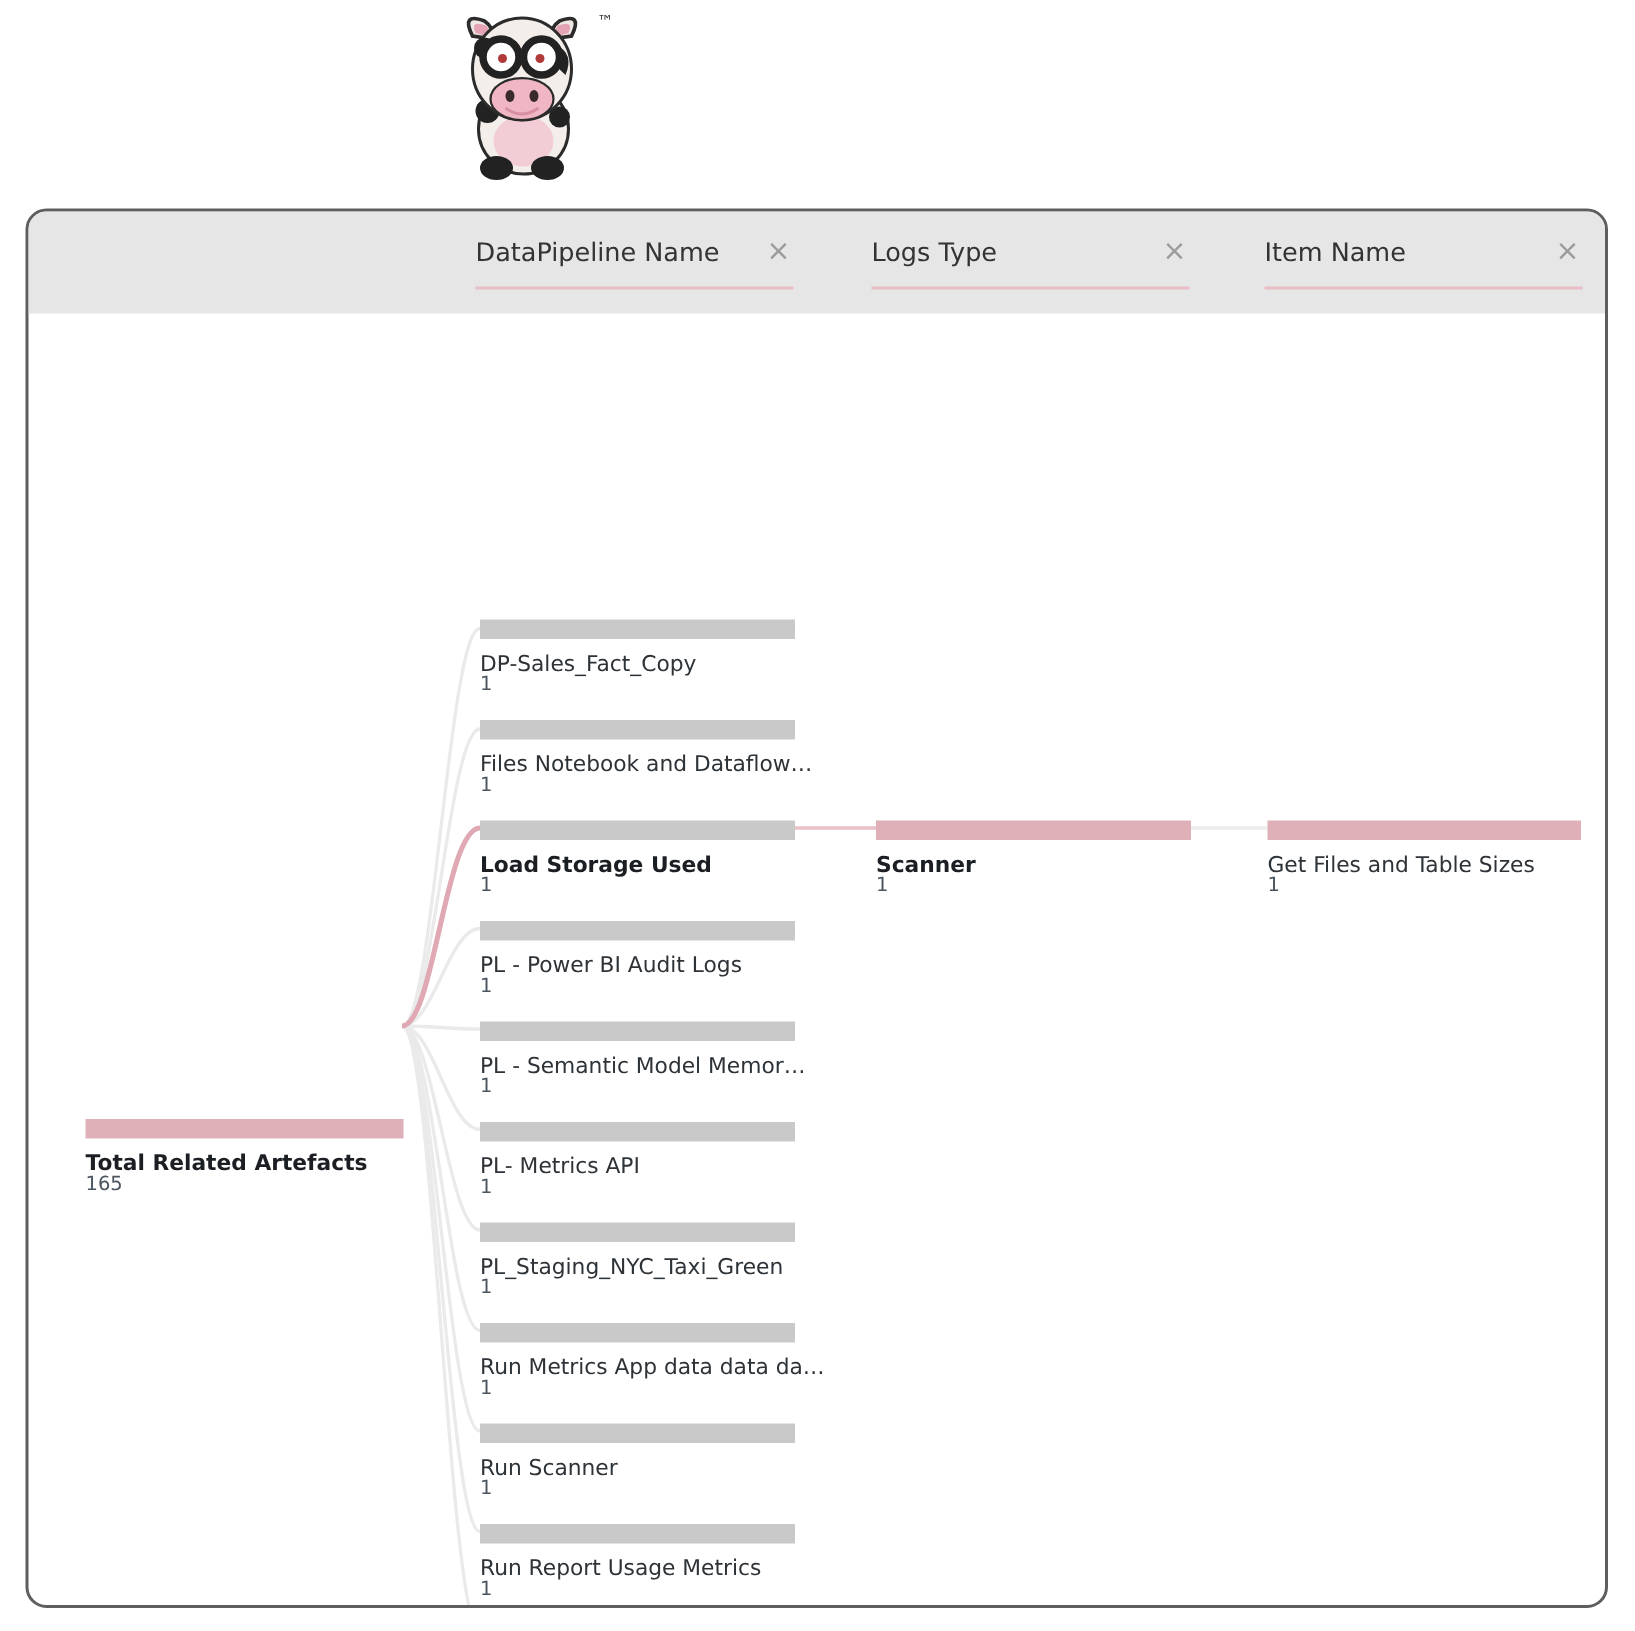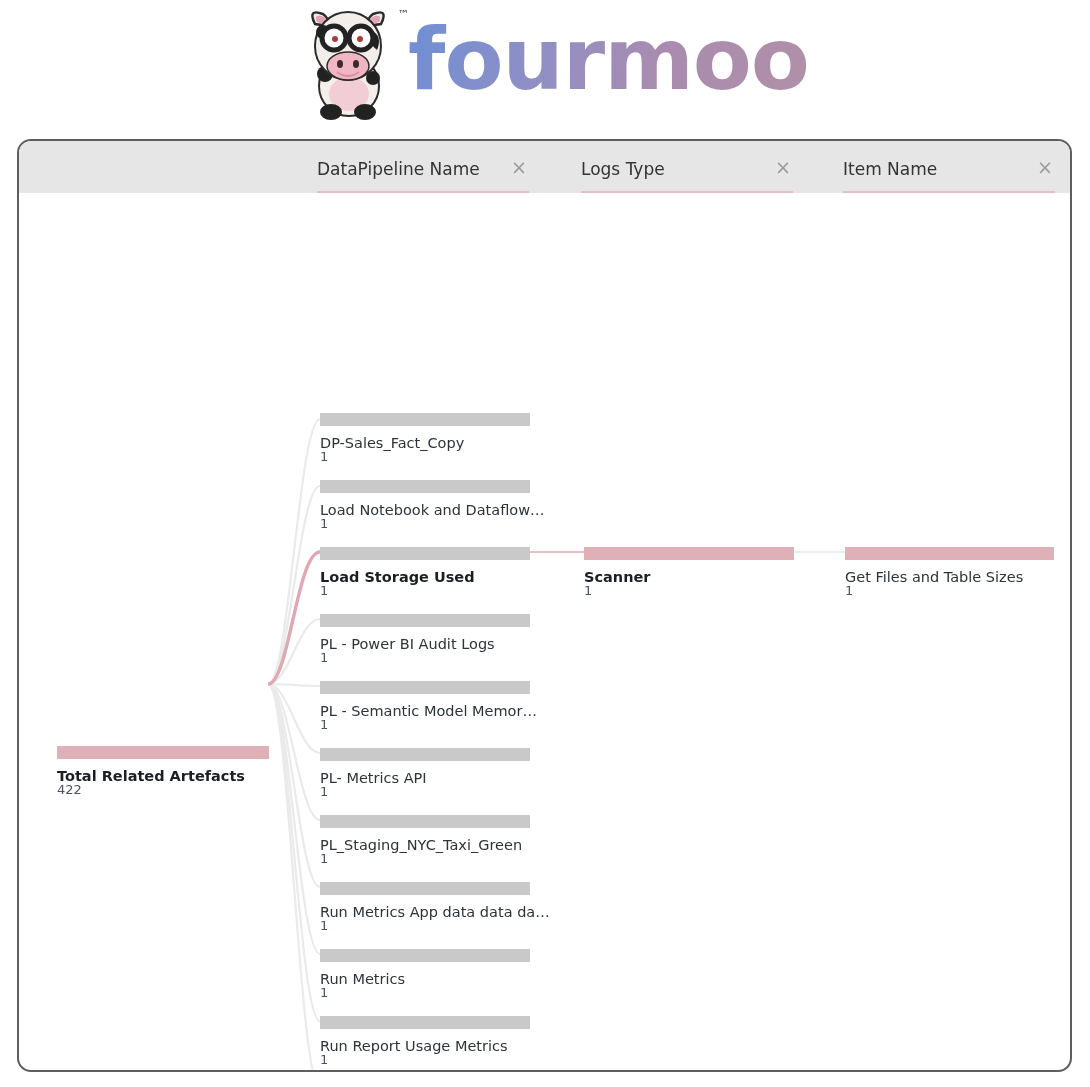--- a/index.html
+++ b/index.html
@@ -31,21 +31,21 @@
     position:absolute;left:95px;top:6px;font-size:11px;color:#3a3a3a;
   }
 
   
   #visual-card{
     position:absolute;left:17px;top:139px;width:1055px;height:933px;
     border:2.5px solid #5e5e5e;border-radius:14px;
     background:#ffffff;box-sizing:border-box;overflow:hidden;
   }
   #filter-bar{
-    position:absolute;left:0;top:0;width:100%;height:52px;
+    position:absolute;left:0;top:0;width:100%;height:68px;
     background:#e6e6e6;
   }
   .filter-field{
     position:absolute;top:18px;height:34px;
   }
   .filter-label{
     position:absolute;left:0;top:0;
     font-size:17px;color:#333333;white-space:nowrap;
     font-family:"DejaVu Sans", sans-serif;
   }
@@ -105,21 +105,20 @@
       <circle cx="58" cy="36" r="12" fill="#ffffff" stroke="#222222" stroke-width="5"></circle>
       <circle cx="32" cy="37" r="3" fill="#b03a3a"></circle>
       <circle cx="57" cy="37" r="3" fill="#b03a3a"></circle>
 
       <ellipse cx="45" cy="64" rx="21" ry="14" fill="#f0b6c4" stroke="#2b2b2b" stroke-width="1.5"></ellipse>
       <ellipse cx="37" cy="62" rx="3" ry="4" fill="#3a2a2a"></ellipse>
       <ellipse cx="53" cy="62" rx="3" ry="4" fill="#3a2a2a"></ellipse>
       <path d="M34 70 Q45 78 56 70" fill="none" stroke="#d98fa3" stroke-width="2"></path>
     </svg>
     <span id="logo-tm">™</span>
-    <div id="logo-wordmark">fourmoo</div>
   </div>
 </div>
 
 <div id="visual-card">
 
   <div id="filter-bar">
 
     <div class="filter-field" style="left:298px;width:212px;">
       <span class="filter-label">DataPipeline Name</span>
       <span class="filter-x" style="left:194px;">×</span>
@@ -158,31 +157,31 @@
       <path d="M249 477 C 270 477, 278 345, 301 345" fill="none" stroke="#dfa8b2" stroke-width="3.4"></path>
 
       <path d="M511 345 L 565 345" fill="none" stroke="#e9c2c8" stroke-width="2.2"></path>
 
       <path d="M774 345 L 826 345" fill="none" stroke="#ededed" stroke-width="2.2"></path>
     </svg>
 
     <div class="node" style="left:38px;top:539px;width:212px;">
       <div class="node-bar" style="width:212px;background:#dfb0b8;"></div>
       <div class="node-label bold">Total Related Artefacts</div>
-      <div class="node-value">422</div>
+      <div class="node-value">165</div>
     </div>
 
     <div class="node" style="left:301px;top:206px;width:210px;">
       <div class="node-bar" style="width:210px;background:#c9c9c9;"></div>
       <div class="node-label">DP-Sales_Fact_Copy</div>
       <div class="node-value">1</div>
     </div>
     <div class="node" style="left:301px;top:273px;width:210px;">
       <div class="node-bar" style="width:210px;background:#c9c9c9;"></div>
-      <div class="node-label">Load Notebook and Dataflow…</div>
+      <div class="node-label">Files Notebook and Dataflow…</div>
       <div class="node-value">1</div>
     </div>
     <div class="node" style="left:301px;top:340px;width:210px;">
       <div class="node-bar" style="width:210px;background:#c9c9c9;"></div>
       <div class="node-label bold">Load Storage Used</div>
       <div class="node-value">1</div>
     </div>
     <div class="node" style="left:301px;top:407px;width:210px;">
       <div class="node-bar" style="width:210px;background:#c9c9c9;"></div>
       <div class="node-label">PL - Power BI Audit Logs</div>
@@ -203,21 +202,21 @@
       <div class="node-label">PL_Staging_NYC_Taxi_Green</div>
       <div class="node-value">1</div>
     </div>
     <div class="node" style="left:301px;top:675px;width:210px;">
       <div class="node-bar" style="width:210px;background:#c9c9c9;"></div>
       <div class="node-label">Run Metrics App data data da…</div>
       <div class="node-value">1</div>
     </div>
     <div class="node" style="left:301px;top:742px;width:210px;">
       <div class="node-bar" style="width:210px;background:#c9c9c9;"></div>
-      <div class="node-label">Run Metrics</div>
+      <div class="node-label">Run Scanner</div>
       <div class="node-value">1</div>
     </div>
     <div class="node" style="left:301px;top:809px;width:210px;">
       <div class="node-bar" style="width:210px;background:#c9c9c9;"></div>
       <div class="node-label">Run Report Usage Metrics</div>
       <div class="node-value">1</div>
     </div>
     <div class="node" style="left:301px;top:876px;width:210px;">
       
       

